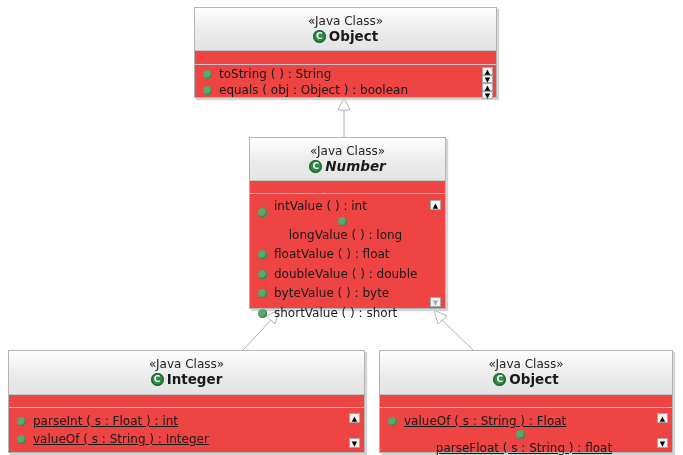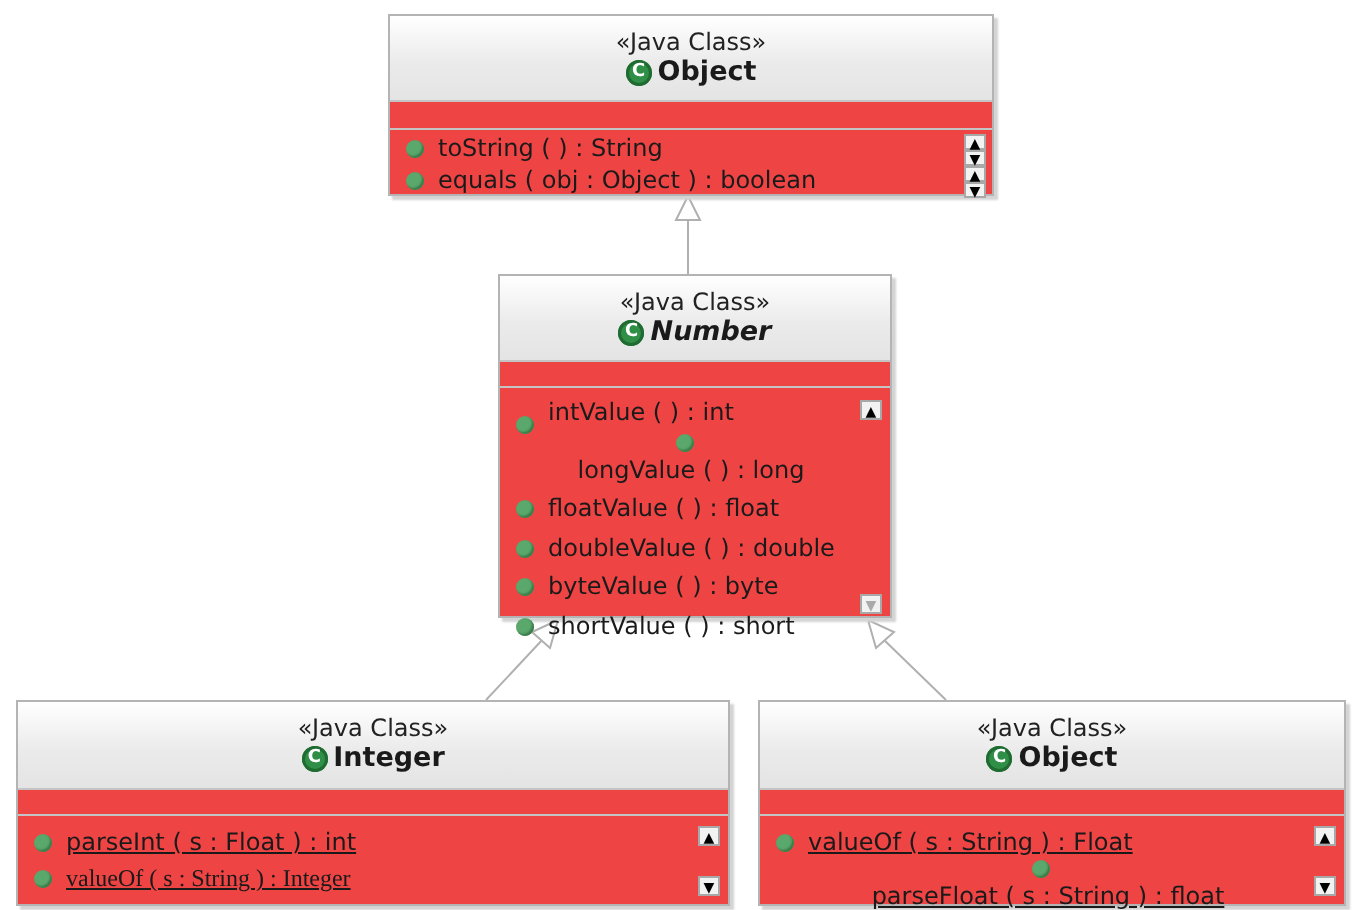--- a/index.html
+++ b/index.html
@@ -112,21 +112,21 @@
       <span class="cicon">C</span>
       <span class="t">Integer</span>
     </div>
   </div>
   <div class="attr" style="height:12px;"></div>
   <div class="ops" style="padding-top:4px;">
     <div class="op" style="line-height:18px;">
         <span class="dot"></span>
         <span class="u">parseInt ( s : Float ) : int</span>
       </div>
-    <div class="op" style="line-height:18px;font-family:Liberation Serif, serif;">
+    <div class="op" style="line-height:18px;">
         <span class="dot"></span>
         <span class="u">valueOf ( s : String ) : Integer</span>
       </div>
     <span class="sb" style="right:4px;top:5px;">▲</span>
     <span class="sb" style="right:4px;top:30px;">▼</span>
   </div>
 </div>
 
 <div class="cls" style="left:379px;top:350px;width:294px;height:103px;">
   <div class="hdr" style="height:44px;">

